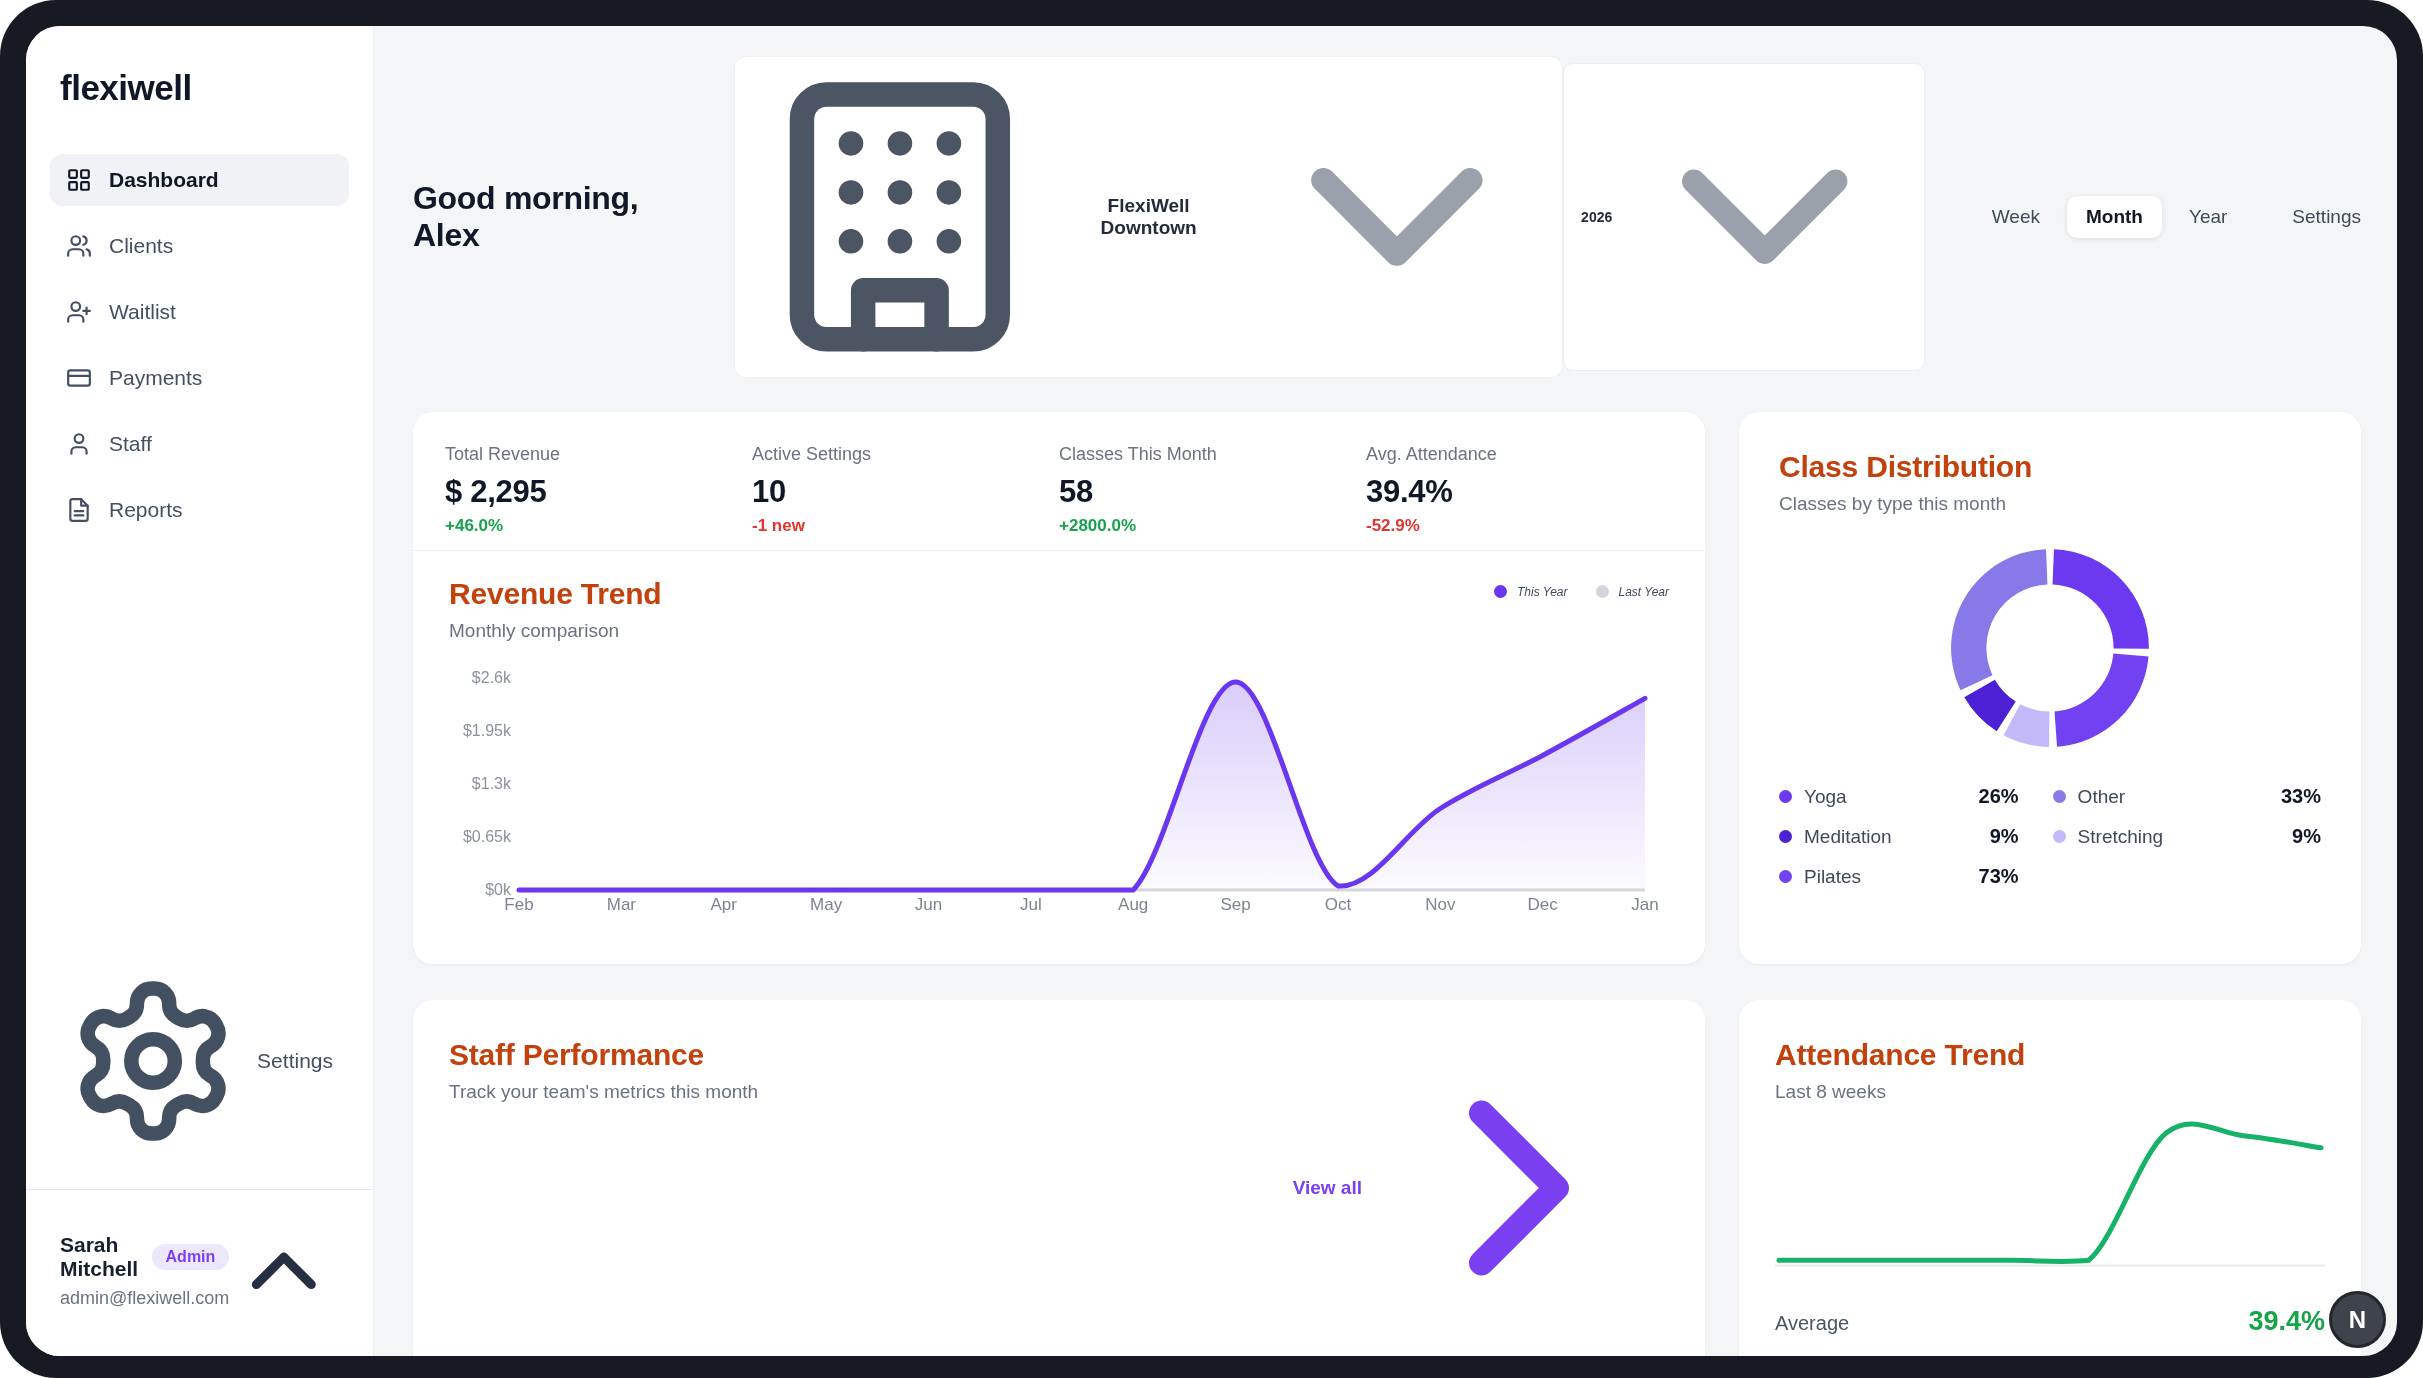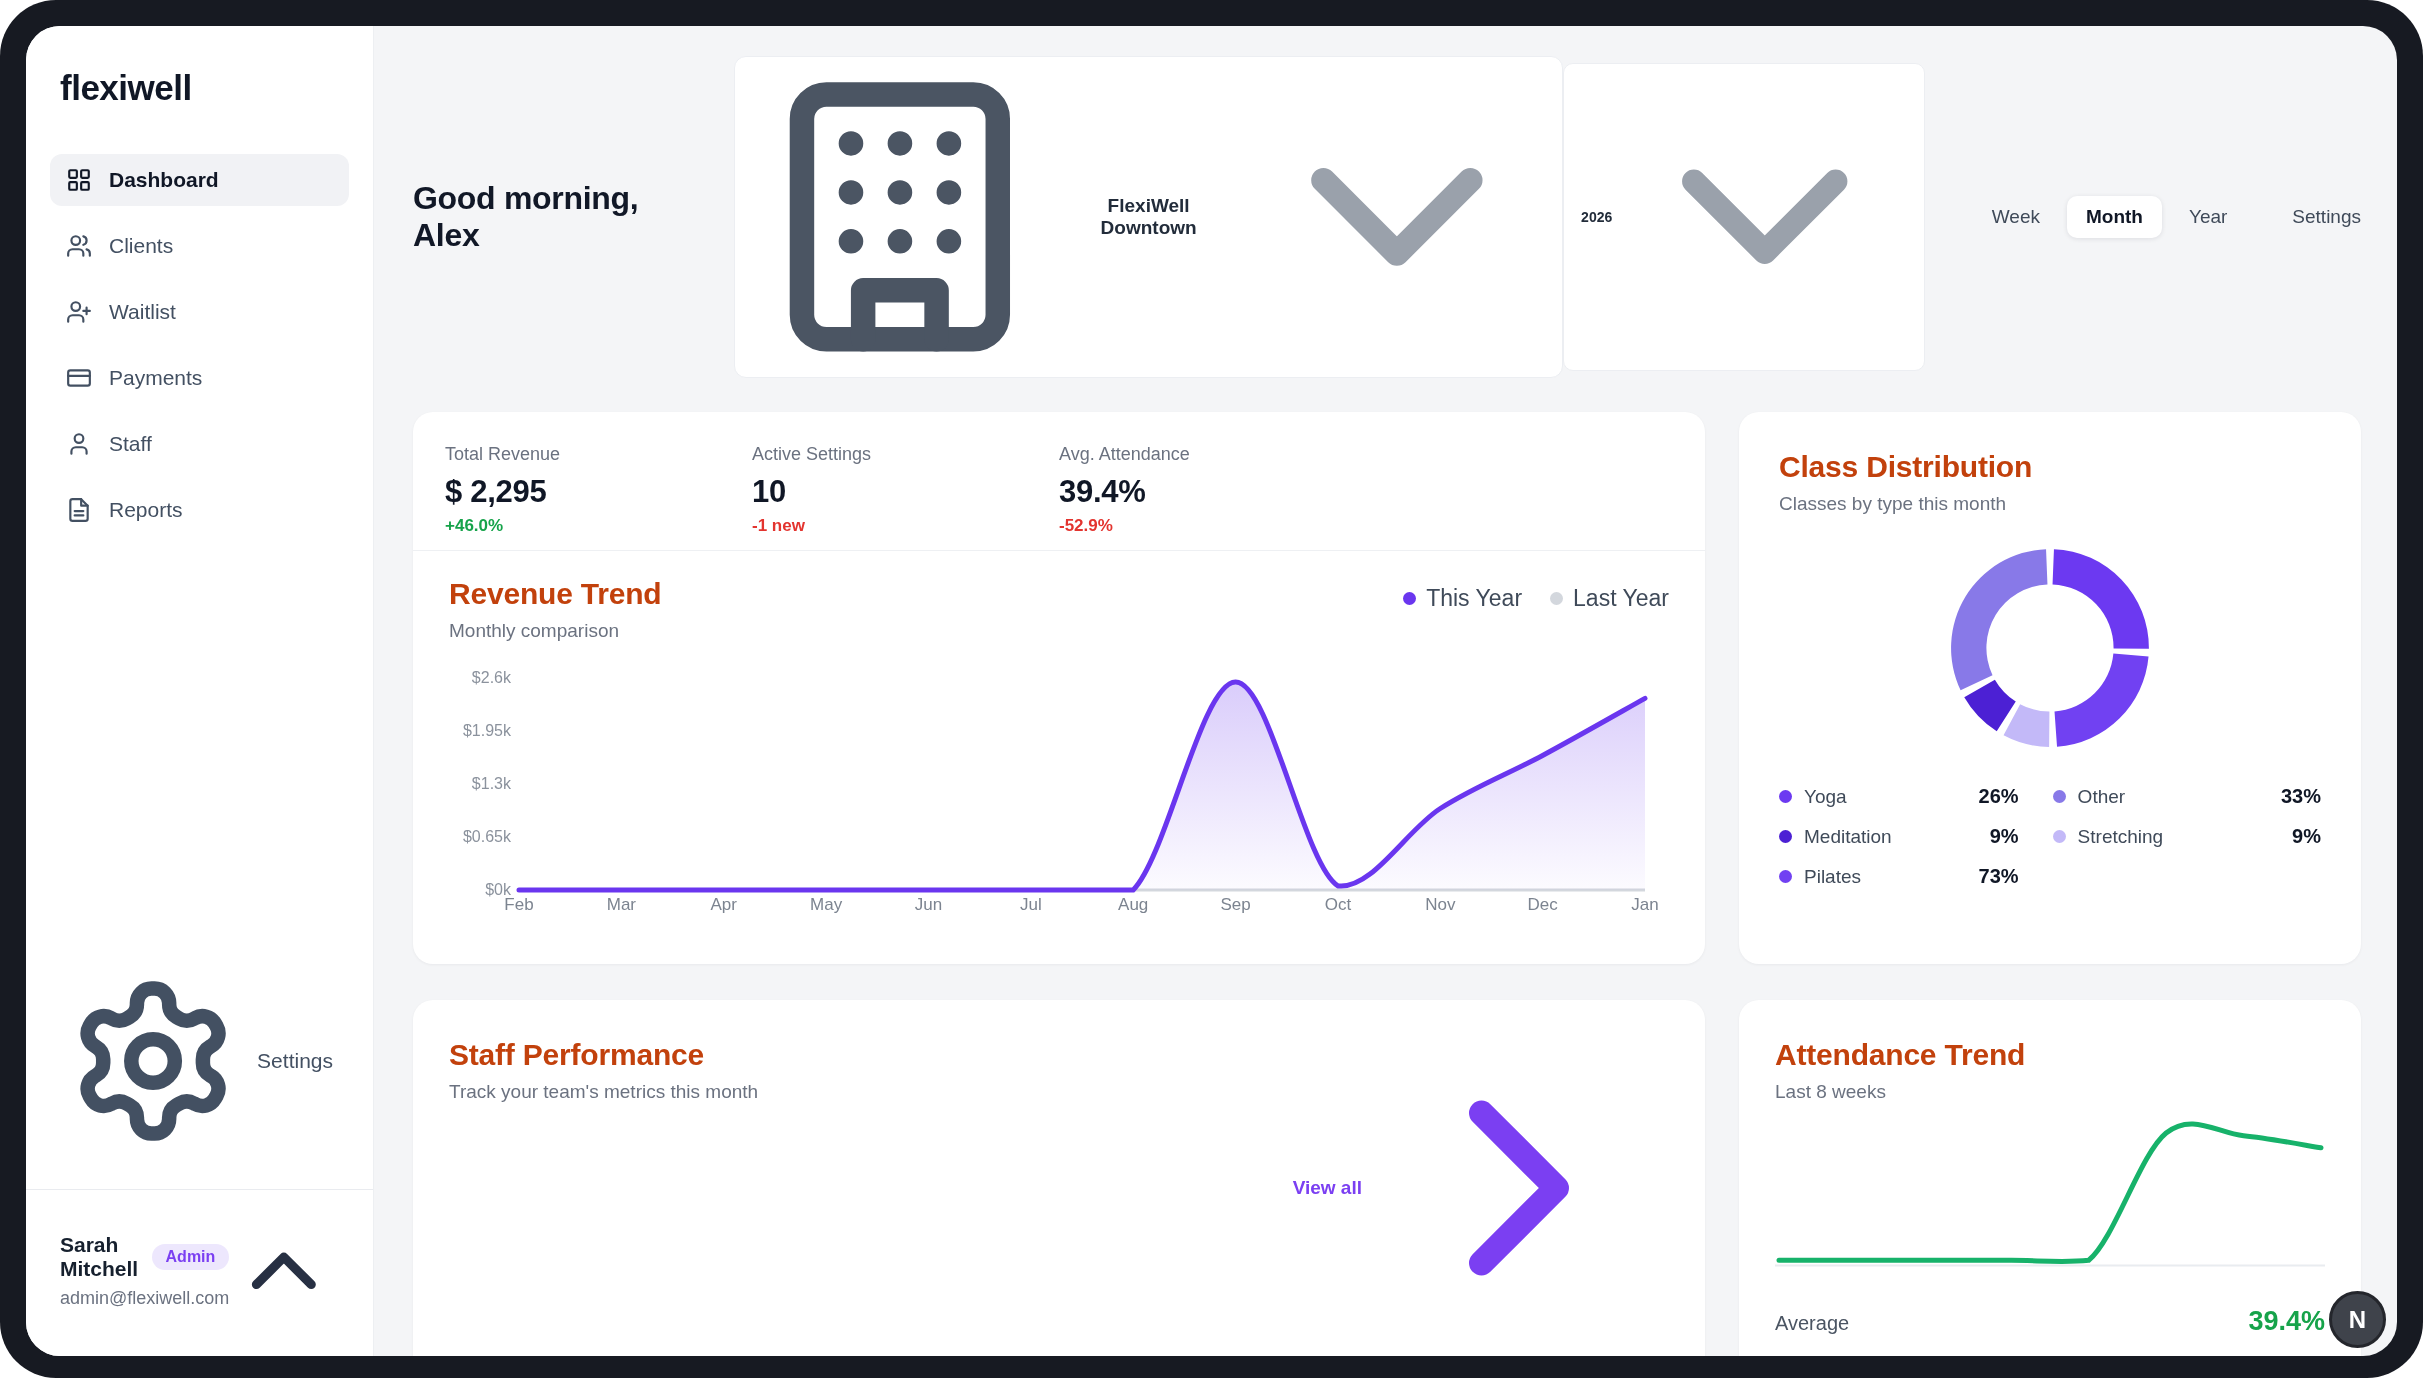--- a/index.html
+++ b/index.html
@@ -52,21 +52,21 @@
   .stats { display:grid; grid-template-columns:repeat(4,1fr); padding:32px 32px 0; height:138px; }
   .stat-label { font-size:18px; color:#6b7280; }
   .stat-value { font-size:31px; font-weight:800; color:#101726; margin:9px 0 6px; letter-spacing:-0.3px; }
   .stat-delta { font-size:17px; font-weight:700; }
   .green { color:#16a34a; } .red { color:#e3342f; }
   .card-divider { height:1px; background:#eef0f3; }
   .rev-head { display:flex; align-items:flex-start; padding:26px 36px 0; }
   .sec-title { font-size:30px; font-weight:800; color:#c2410c; letter-spacing:-0.2px; }
   .sec-sub { font-size:19px; color:#6b7280; margin-top:9px; font-weight:400; }
   .legend { margin-left:auto; display:flex; gap:28px; align-items:center; padding-top:8px; }
-  .legend-item { display:flex; align-items:center; gap:10px; font-size:23px; color:#3f4a59; }
+  .legend-item { display:flex; align-items:center; gap:10px; font-size:12px; color:#3f4a59;font-style:italic; }
   .legend-dot { width:13px; height:13px; border-radius:50%; display:inline-block; }
   #rev-chart { display:block; margin:20px 36px 0; width:1220px; height:252px; }
 
   
   .card-dist { height:552px; padding:38px 40px; }
   #donut-chart { display:block; margin:26px auto 0; width:214px; height:214px; }
   .dist-legend { display:grid; grid-template-columns:1fr 1.12fr; column-gap:34px; margin-top:22px; }
   .dl-col { display:flex; flex-direction:column; }
   .dl-row { display:flex; align-items:center; gap:12px; font-size:19px; color:#3f4a59; height:40px; }
   .dl-row .pct { margin-left:auto; font-weight:800; color:#101726; font-size:20px; }
@@ -234,20 +234,25 @@
             <div class="stats" id="stats">
                 <div class="stat">
                   <div class="stat-label">Total Revenue</div>
                   <div class="stat-value">$ 2,295</div>
                   <div class="stat-delta green">+46.0%</div>
                 </div>
                 <div class="stat">
                   <div class="stat-label">Active Settings</div>
                   <div class="stat-value">10</div>
                   <div class="stat-delta red">-1 new</div>
+                </div>
+                <div class="stat">
+                  <div class="stat-label">Classes This Month</div>
+                  <div class="stat-value">58</div>
+                  <div class="stat-delta green">+2800.0%</div>
                 </div>
                 <div class="stat">
                   <div class="stat-label">Avg. Attendance</div>
                   <div class="stat-value">39.4%</div>
                   <div class="stat-delta red">-52.9%</div>
                 </div>
               </div>
             <div class="card-divider"></div>
             <div class="rev-head">
               <div>

